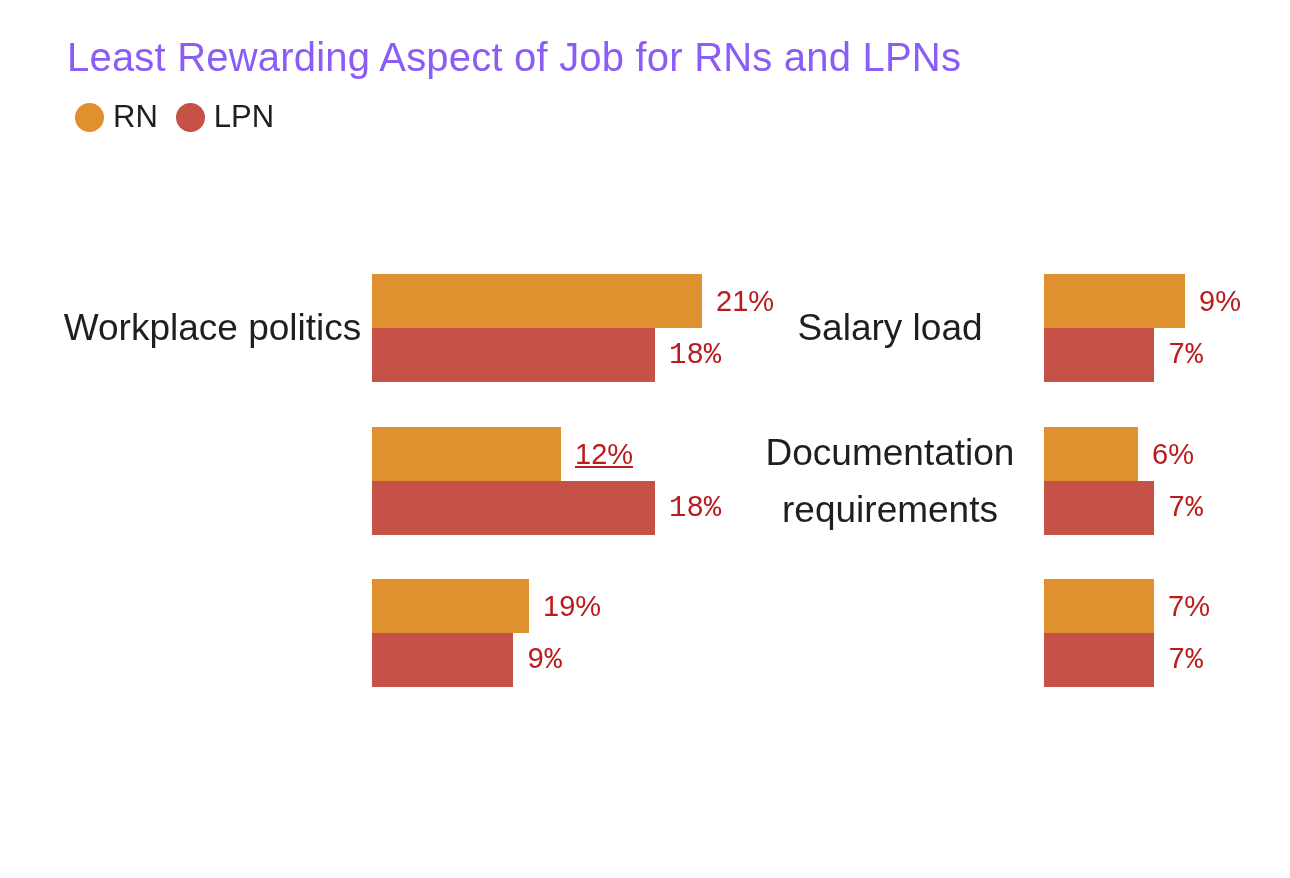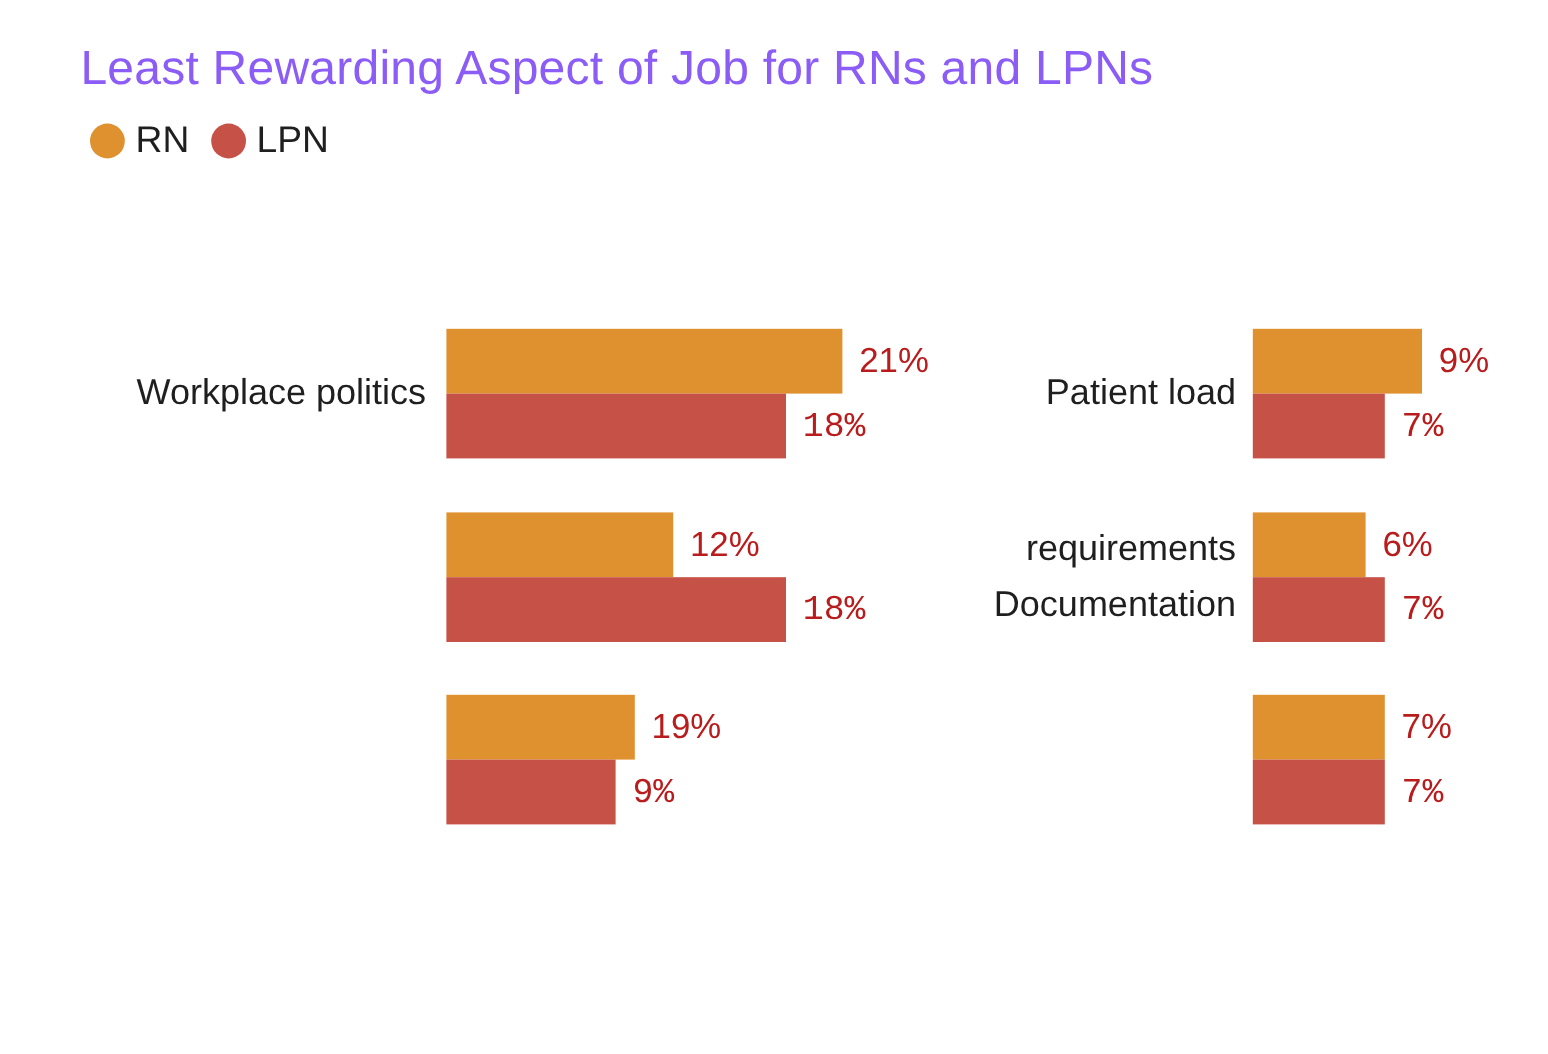--- a/index.html
+++ b/index.html
@@ -22,22 +22,22 @@
     font-size:31px;font-weight:500;color:#1f1f1f;}
   .swatch{width:29px;height:29px;border-radius:50%;flex:0 0 auto;}
   .swatch-rn{background:#E0912F;}
   .swatch-lpn{background:#C65147;}
 
   .row{position:absolute;left:0;right:0;height:108px;}
   .r0{top:274px}.r1{top:427px}.r2{top:579px}
 
   .cat-label{
     position:absolute;top:0;height:108px;
-    display:flex;flex-direction:column;justify-content:center;align-items:flex-end;
-    text-align:right;font-size:30px;line-height:1.55;font-weight:500;color:#1f1f1f;
+    display:flex;flex-direction:column;justify-content:center;align-items:center;
+    text-align:right;font-size:37px;line-height:1.55;font-weight:500;color:#1f1f1f;
     white-space:nowrap;
   }
   .cat-label span:empty{display:none;}
   .row.left  .cat-label{left:70px;width:285px;}
   .row.right .cat-label{left:750px;width:280px;}
 
   .bar-stack{position:absolute;top:0;width:440px;height:108px;}
   .row.left  .bar-stack{left:372px;}
   .row.right .bar-stack{left:1044px;}
 
@@ -77,50 +77,50 @@
     <div class="bar bar-lpn" style="width: 283px;"></div>
     <div class="pct pct-rn" style="left: 344px;">21%</div>
     <div class="pct pct-lpn" style="left: 297px;">18%</div>
   </div>
 </div>
 
 <div class="row left r1">
   <div class="bar-stack">
     <div class="bar bar-rn" style="width: 189px;"></div>
     <div class="bar bar-lpn" style="width: 283px;"></div>
-    <div class="pct pct-rn" style="left: 203px;">12%</div>
+    <div class="pct pct-rn" style="left: 203px; text-decoration: underline;">12%</div>
     <div class="pct pct-lpn" style="left: 297px;">18%</div>
   </div>
 </div>
 
 <div class="row left r2">
   <div class="bar-stack">
     <div class="bar bar-rn" style="width: 157px;"></div>
     <div class="bar bar-lpn" style="width: 141px;"></div>
     <div class="pct pct-rn" style="left: 171px;">19%</div>
     <div class="pct pct-lpn" style="left: 155px;">9%</div>
   </div>
 </div>
 
 <div class="row right r0">
   <div class="cat-label">
-    <span>Patient load</span>
+    <span>Salary load</span>
   </div>
   <div class="bar-stack">
     <div class="bar bar-rn" style="width: 141px;"></div>
     <div class="bar bar-lpn" style="width: 110px;"></div>
     <div class="pct pct-rn" style="left: 155px;">9%</div>
     <div class="pct pct-lpn" style="left: 124px;">7%</div>
   </div>
 </div>
 
 <div class="row right r1">
   <div class="cat-label">
-    <span>requirements</span>
-      <span>Documentation</span>
+    <span>Documentation</span>
+      <span>requirements</span>
   </div>
   <div class="bar-stack">
     <div class="bar bar-rn" style="width: 94px;"></div>
     <div class="bar bar-lpn" style="width: 110px;"></div>
     <div class="pct pct-rn" style="left: 108px;">6%</div>
     <div class="pct pct-lpn" style="left: 124px;">7%</div>
   </div>
 </div>
 
 <div class="row right r2">

